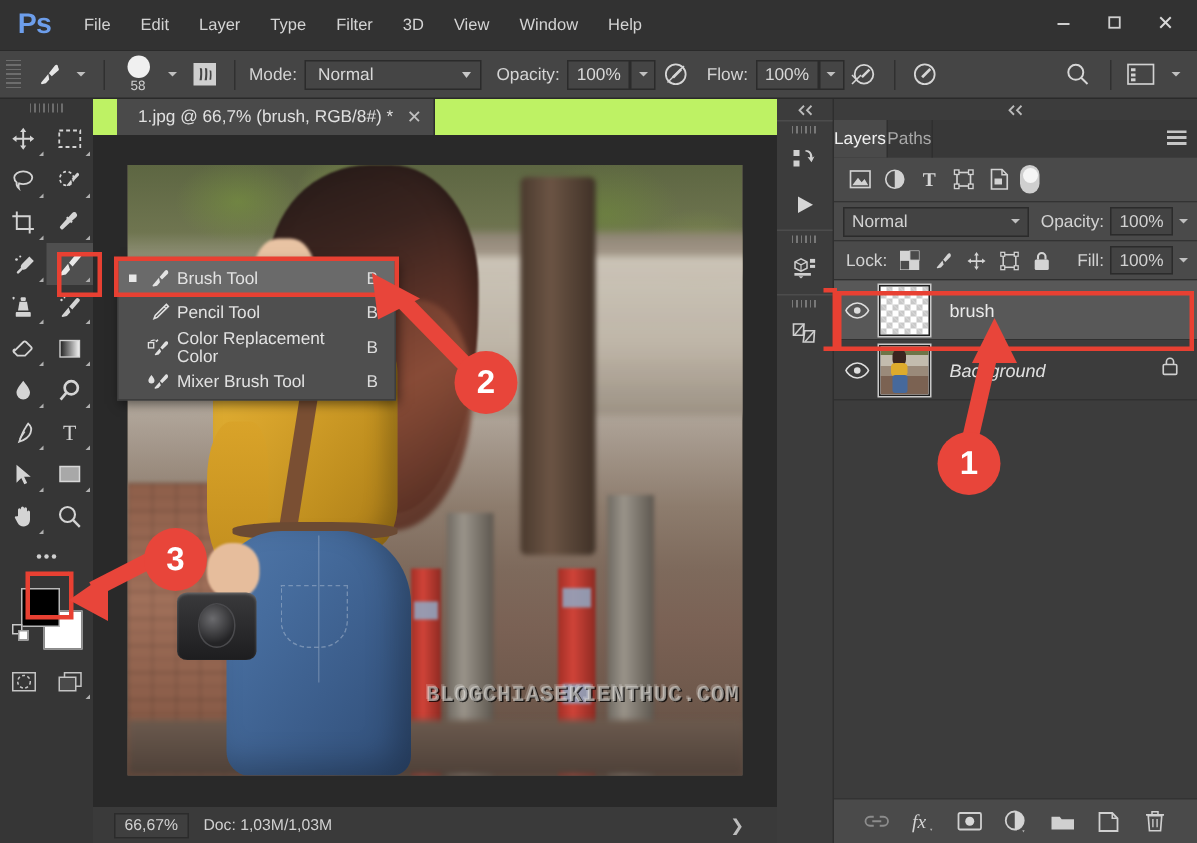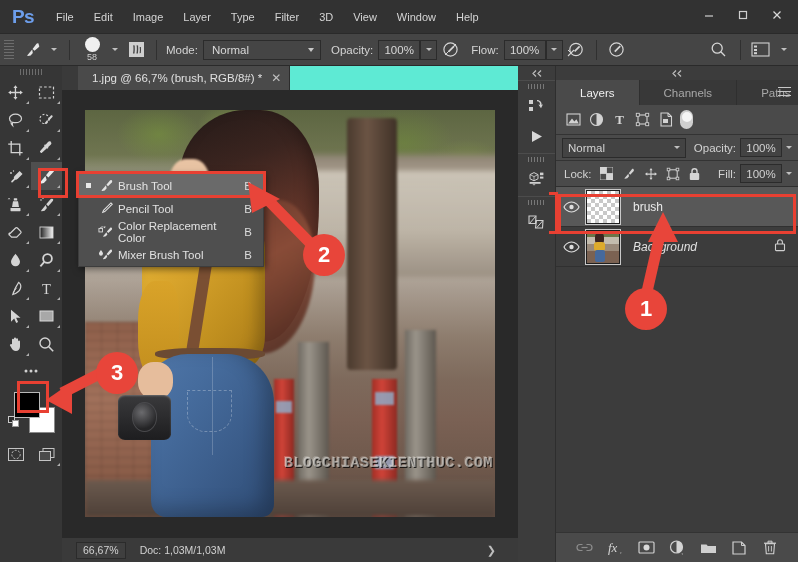--- a/index.html
+++ b/index.html
@@ -145,22 +145,23 @@
   .sw-mini .a{position:absolute;left:0;top:0;width:7px;height:7px;background:#2a2a2a;border:1px solid #c9c9c9;}
   .sw-mini .b{position:absolute;left:4px;top:4px;width:7px;height:7px;background:#fff;border:1px solid #9a9a9a;}
 
   
   .doc-area {
     position:absolute; left:62px; top:66px;
     width:456px; height:496px;
     background:#3a3a3a;
   }
   .tabstrip {
-    position:absolute;left:16px;top:0;width:456px;height:24px;
-    background:#5eead4;
+    position:absolute;left:0;top:0;width:456px;height:24px;
+    background:#bef264;
+    padding-left:16px;
   }
   .doctab {
     display:inline-flex;align-items:center;
     height:24px;background:#4a4a4a;
     padding:0 8px 0 14px;
     color:#e0e0e0;font-size:11.5px;
     border-right:1px solid #2c2c2c;
     white-space:nowrap;
   }
   .tab-x { margin-left:9px;color:#c0c0c0;font-size:12px;line-height:12px; }
@@ -176,31 +177,30 @@
     width:410px;height:407px;
     overflow:hidden;
     background:#6b6257;
   }
   .statusbar {
     position:absolute;left:0;bottom:0;
     width:456px;height:24px;
     background:#3a3a3a;
     display:flex;align-items:center;
     padding-left:14px;
-    gap:14px;
   }
   .sb-zoom {
     background:#3f3f3f;border:1px solid #2b2b2b;
     color:#d2d2d2;font-size:10.5px;
     height:17px;display:flex;align-items:center;
     padding:0 6px;min-width:48px;
   }
   .sb-doc {
     color:#d2d2d2;font-size:10.5px;
-    display:flex;align-items:center;
+    margin-left:10px;display:flex;align-items:center;
     flex:1;
   }
   .sb-arrow { margin-left:auto;margin-right:22px;color:#bdbdbd;font-size:11px; }
 
   
   .ph-bg {
     position:absolute;inset:0;
     background:
       radial-gradient(ellipse 60px 40px at 18% 6%, rgba(120,150,60,.55), transparent 70%),
       radial-gradient(ellipse 50px 35px at 36% 4%, rgba(150,175,80,.45), transparent 70%),
@@ -402,21 +402,21 @@
   .lp-collapse {
     height:14px;display:flex;align-items:center;justify-content:center;
     color:#b9b9b9;font-size:9px;
   }
   .lp-tabs {
     height:25px;display:flex;align-items:stretch;
     background:#383838;
     position:relative;
   }
   .lp-tab {
-    padding:0 24px;display:flex;align-items:center;
+    padding:0 0;display:flex;align-items:center;
     font-size:11.5px;color:#a8a8a8;
     border-right:1px solid #2f2f2f;
   }
   .lp-tab.active { background:#4a4a4a;color:#f0f0f0; }
   .lp-menu {
     position:absolute;right:7px;top:7px;
     width:13px;height:11px;
     background:repeating-linear-gradient(to bottom,#c6c6c6 0,#c6c6c6 1.5px,transparent 1.5px,transparent 4px);
   }
   .lp-filter {
@@ -550,21 +550,20 @@
 </style>
 </head>
 <body>
 
 <div id="app">
 
   <div class="menubar">
     <div class="ps-logo">Ps</div>
     <div class="menu-item">File</div>
     <div class="menu-item">Edit</div>
-    <div class="menu-item">Image</div>
     <div class="menu-item">Layer</div>
     <div class="menu-item">Type</div>
     <div class="menu-item">Filter</div>
     <div class="menu-item">3D</div>
     <div class="menu-item">View</div>
     <div class="menu-item">Window</div>
     <div class="menu-item">Help</div>
 
     <div class="win-ctrls">
       <div class="win-btn">
@@ -1042,21 +1041,20 @@
 
   <div class="layerspanel">
     <div class="lp-collapse">
       <svg width="14" height="9" viewBox="0 0 14 9">
         <path d="M6 1.5 3 4.5 6 7.5M11 1.5 8 4.5 11 7.5" fill="none" stroke="#bcbcbc" stroke-width="1.2"></path>
       </svg>
     </div>
 
     <div class="lp-tabs">
       <div class="lp-tab active">Layers</div>
-      <div class="lp-tab">Channels</div>
       <div class="lp-tab">Paths</div>
       <div class="lp-menu"></div>
     </div>
 
     <div class="lp-filter">
       <div class="filt-ic">
         <svg width="15" height="13" viewBox="0 0 15 13">
             <rect x="1" y="1" width="13" height="11" fill="none" stroke="#d2d2d2" stroke-width="1.1"></rect>
             <path d="M2.2 10.5 6 5.5l2.4 3 2-2.2 2.4 4.2z" fill="#d2d2d2"></path>
           </svg>

